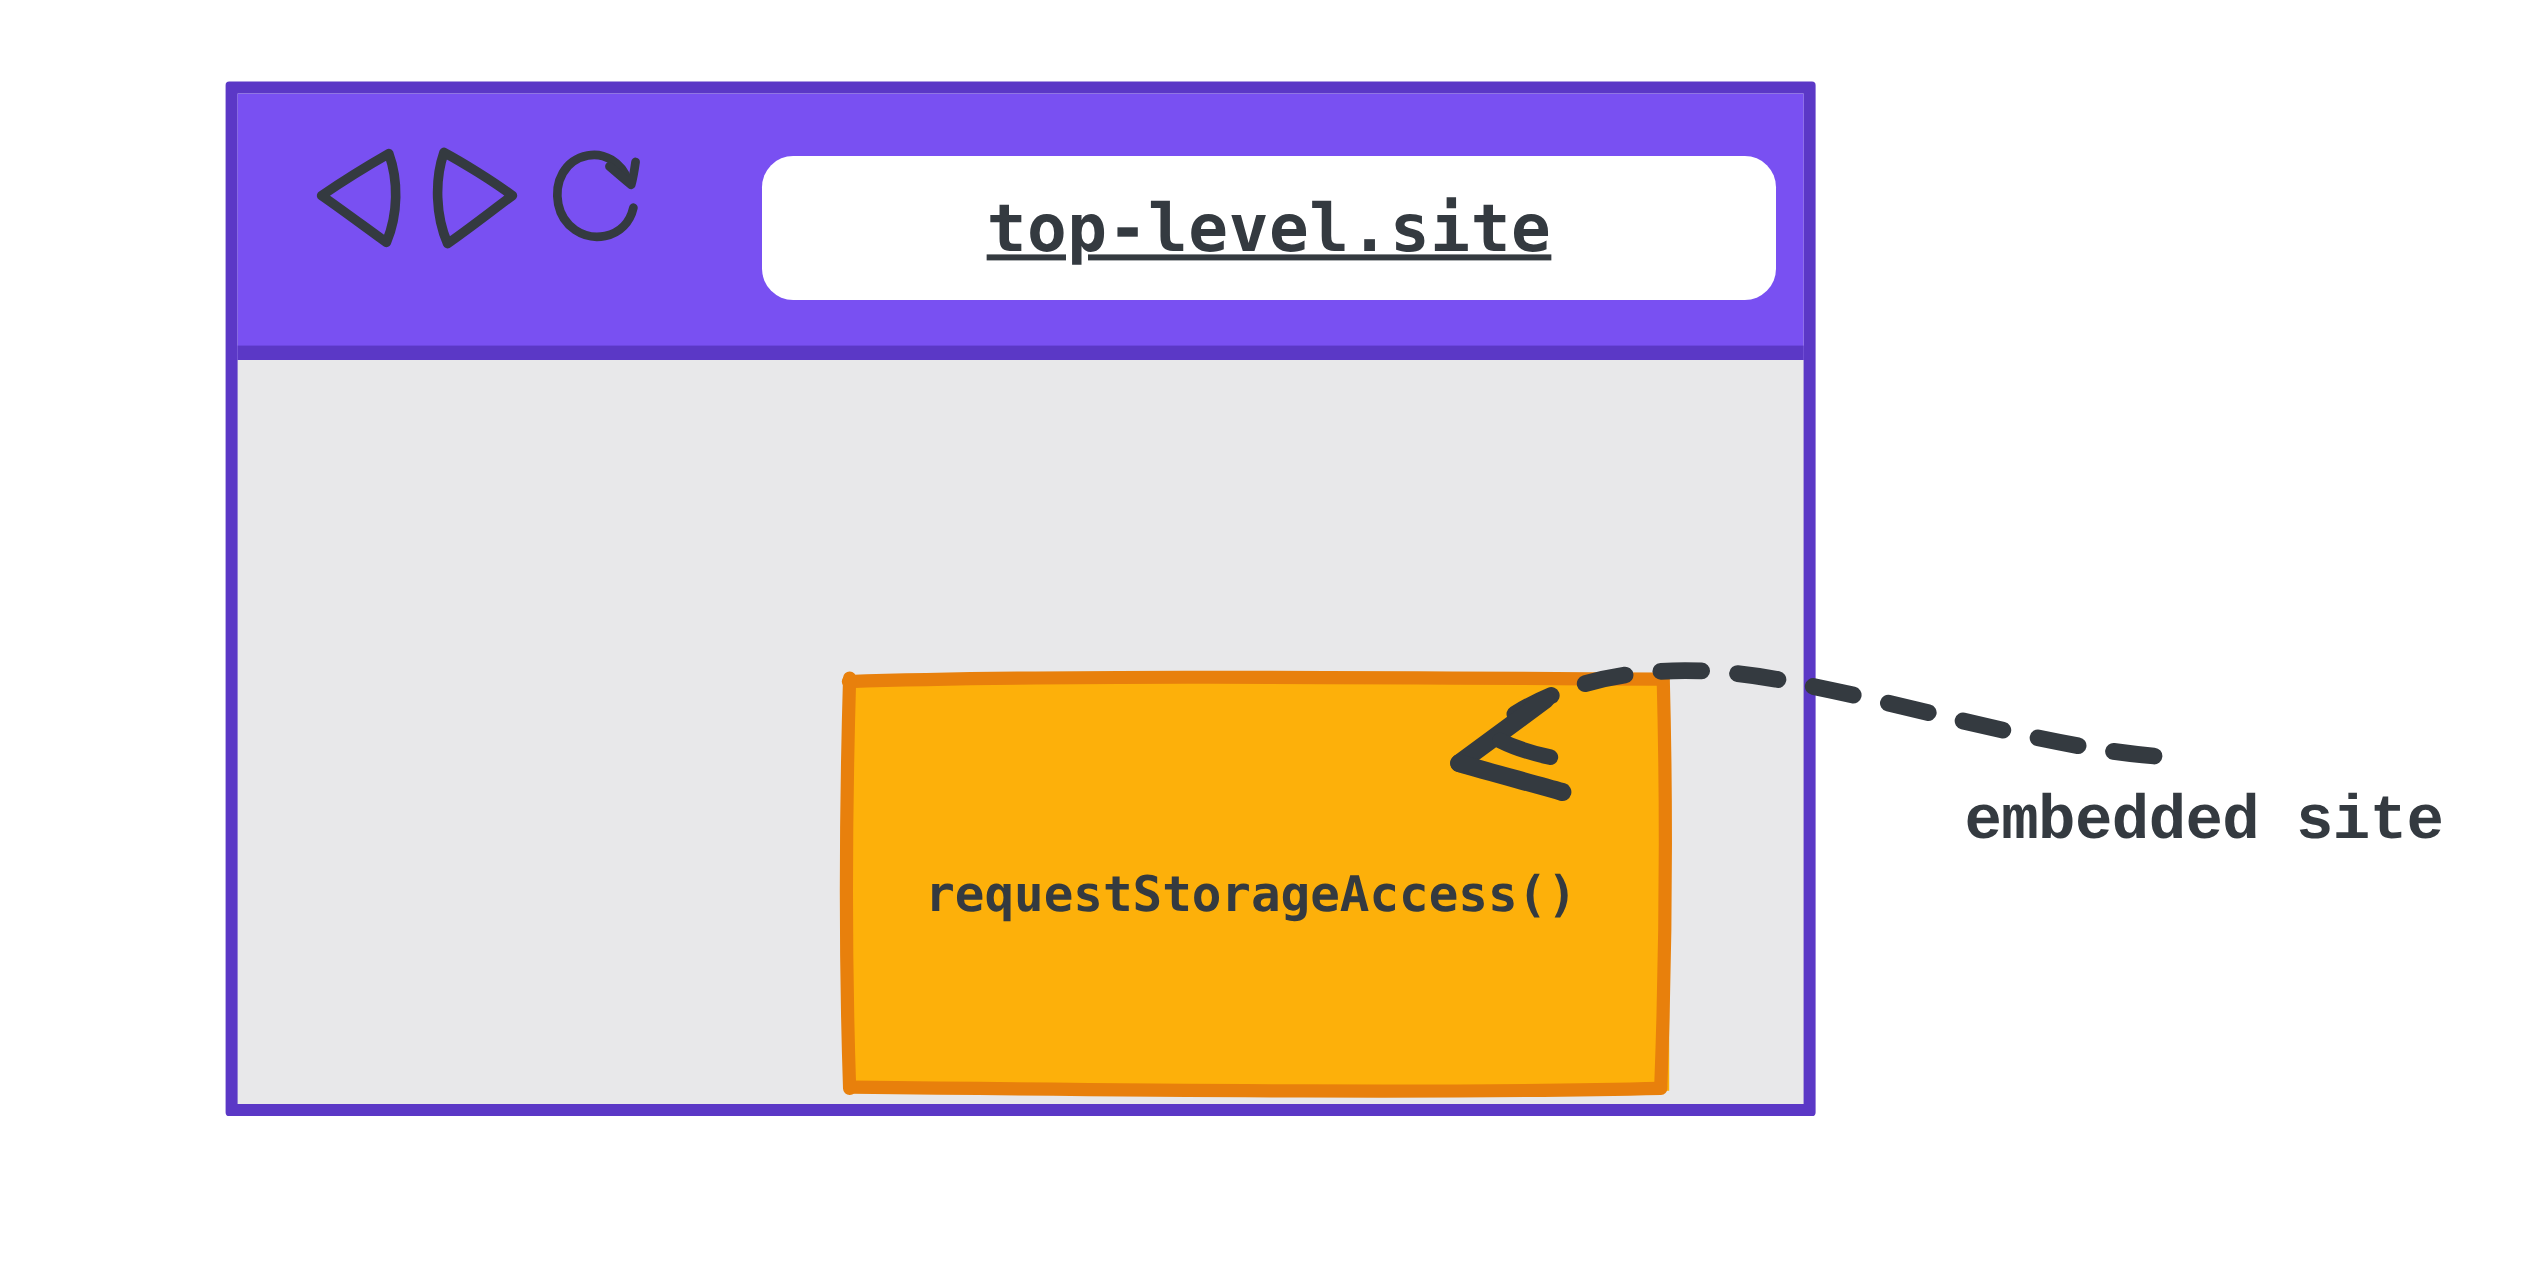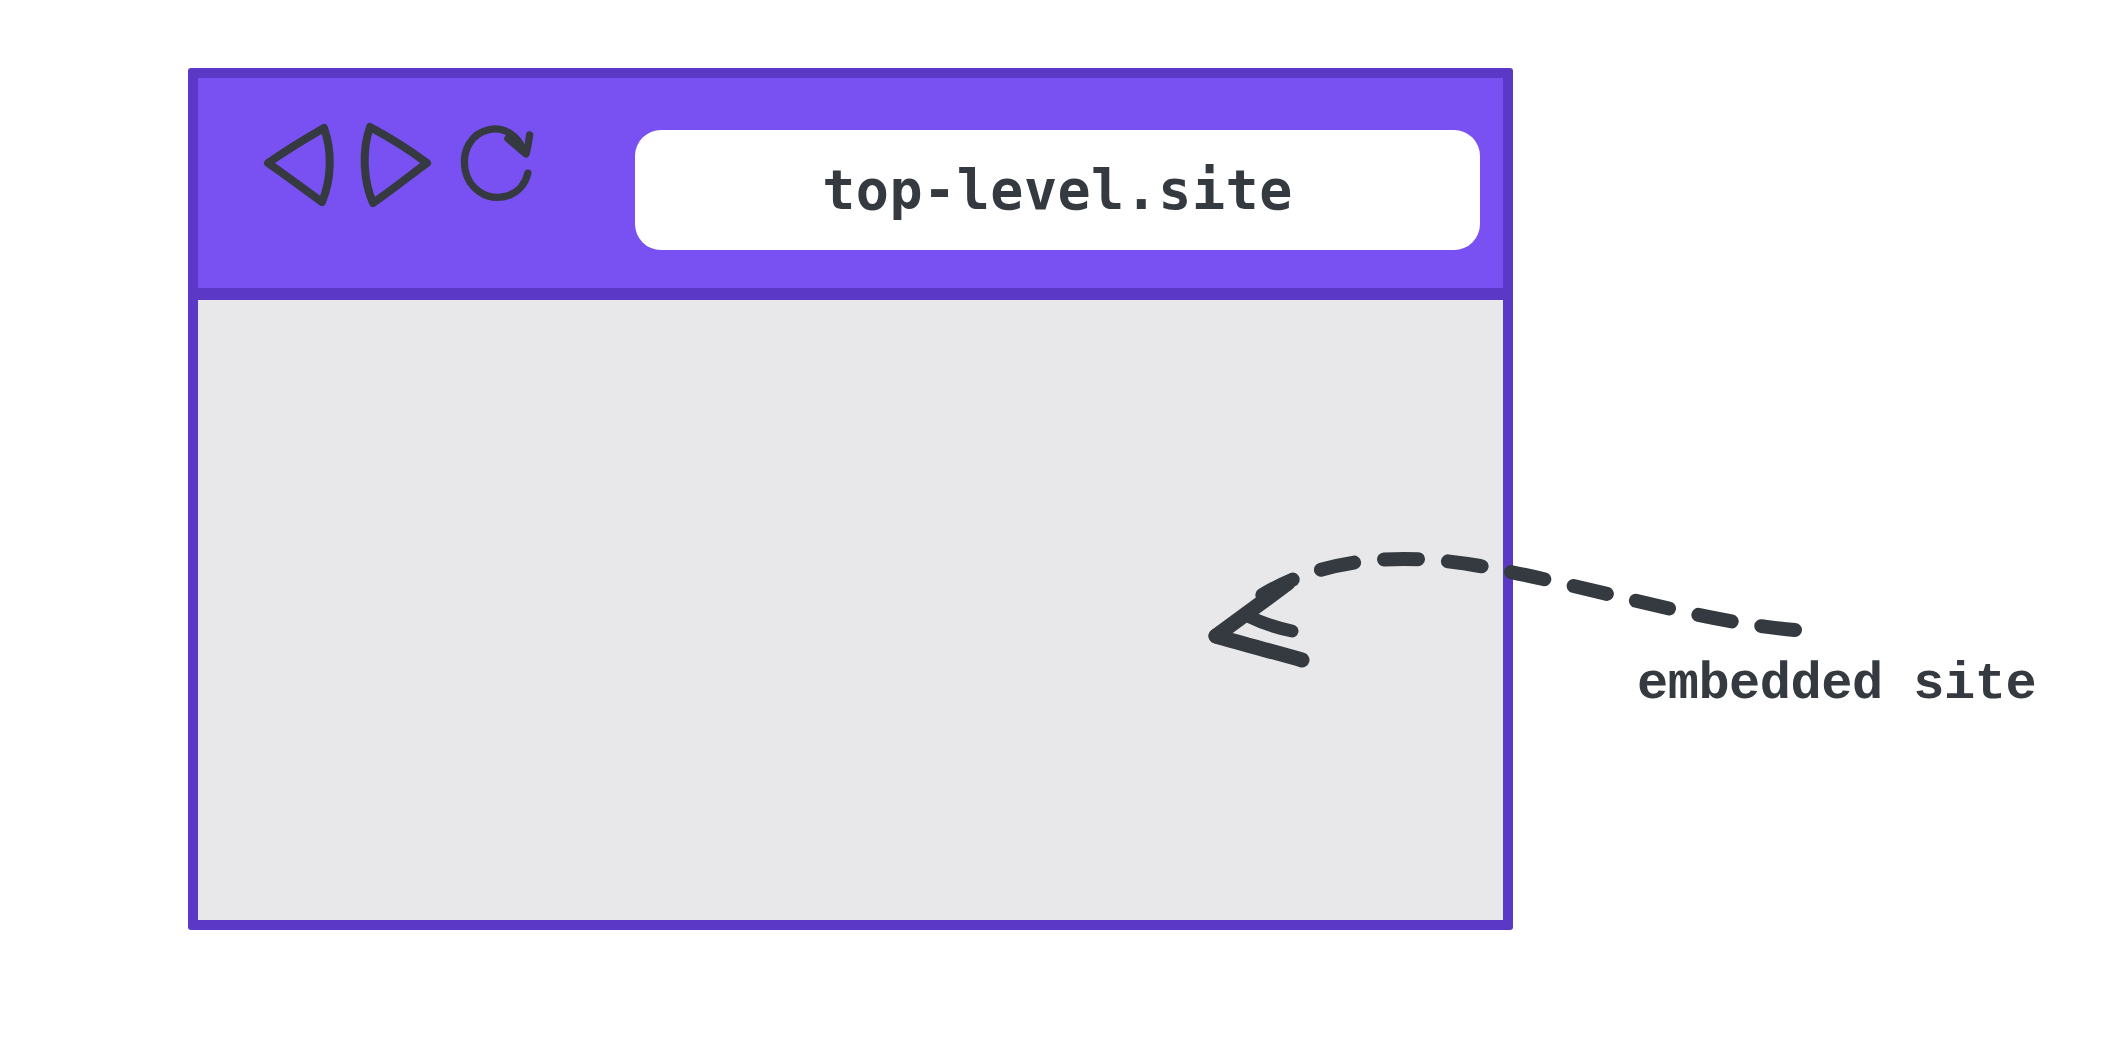--- a/index.html
+++ b/index.html
@@ -79,20 +79,21 @@
     align-items: center;
     justify-content: center;
   }
   .url-text {
     font-family: "DejaVu Sans Mono", "Liberation Mono", monospace;
     font-size: 55px;
     font-weight: 700;
     color: #343a40;
     letter-spacing: 0.5px;
     white-space: nowrap;
+    text-decoration: underline;
   }
 
   
   .embed-box {
     position: absolute;
     left: 512px;
     top: 490px;
     width: 693px;
     height: 355px;
   }
@@ -180,20 +181,34 @@
         </svg>
 
       </div>
 
       <div class="url-bar">
         <span class="url-text" title="Search or enter address">top-level.site</span>
       </div>
 
     </div>
 
+    <div class="embed-box">
+      <div class="embed-fill"></div>
+
+      <svg class="embed-outline" viewBox="0 0 693 355">
+        <path d="M7 10 C 160 5, 380 6, 683 8" fill="none" stroke="#e8800c" stroke-width="11" stroke-linecap="round"></path>
+        <path d="M686 7 C 689 120, 688 240, 684 347" fill="none" stroke="#e8800c" stroke-width="11" stroke-linecap="round"></path>
+        <path d="M684 349 C 520 353, 280 351, 10 348" fill="none" stroke="#e8800c" stroke-width="11" stroke-linecap="round"></path>
+        <path d="M8 349 C 4 230, 5 110, 8 7" fill="none" stroke="#e8800c" stroke-width="11" stroke-linecap="round"></path>
+      </svg>
+
+      <div class="embed-label">
+        <span>requestStorageAccess()</span>
+      </div>
+    </div>
 
   </div>
 
   <svg class="annotation-svg" viewBox="0 0 2102 1056">
 
     <path d="M1795 630 C 1700 622, 1590 586, 1480 566 C 1380 548, 1300 565, 1245 607" fill="none" stroke="#343a40" stroke-width="14" stroke-linecap="round" stroke-dasharray="34 30"></path>
 
     <path d="M1288 583 C 1265 600, 1238 620, 1216 636" fill="none" stroke="#343a40" stroke-width="15" stroke-linecap="round"></path>
     <path d="M1216 636 C 1243 644, 1278 653, 1302 660" fill="none" stroke="#343a40" stroke-width="15" stroke-linecap="round"></path>
     <path d="M1250 617 C 1262 623, 1278 628, 1292 631" fill="none" stroke="#343a40" stroke-width="13" stroke-linecap="round"></path>

